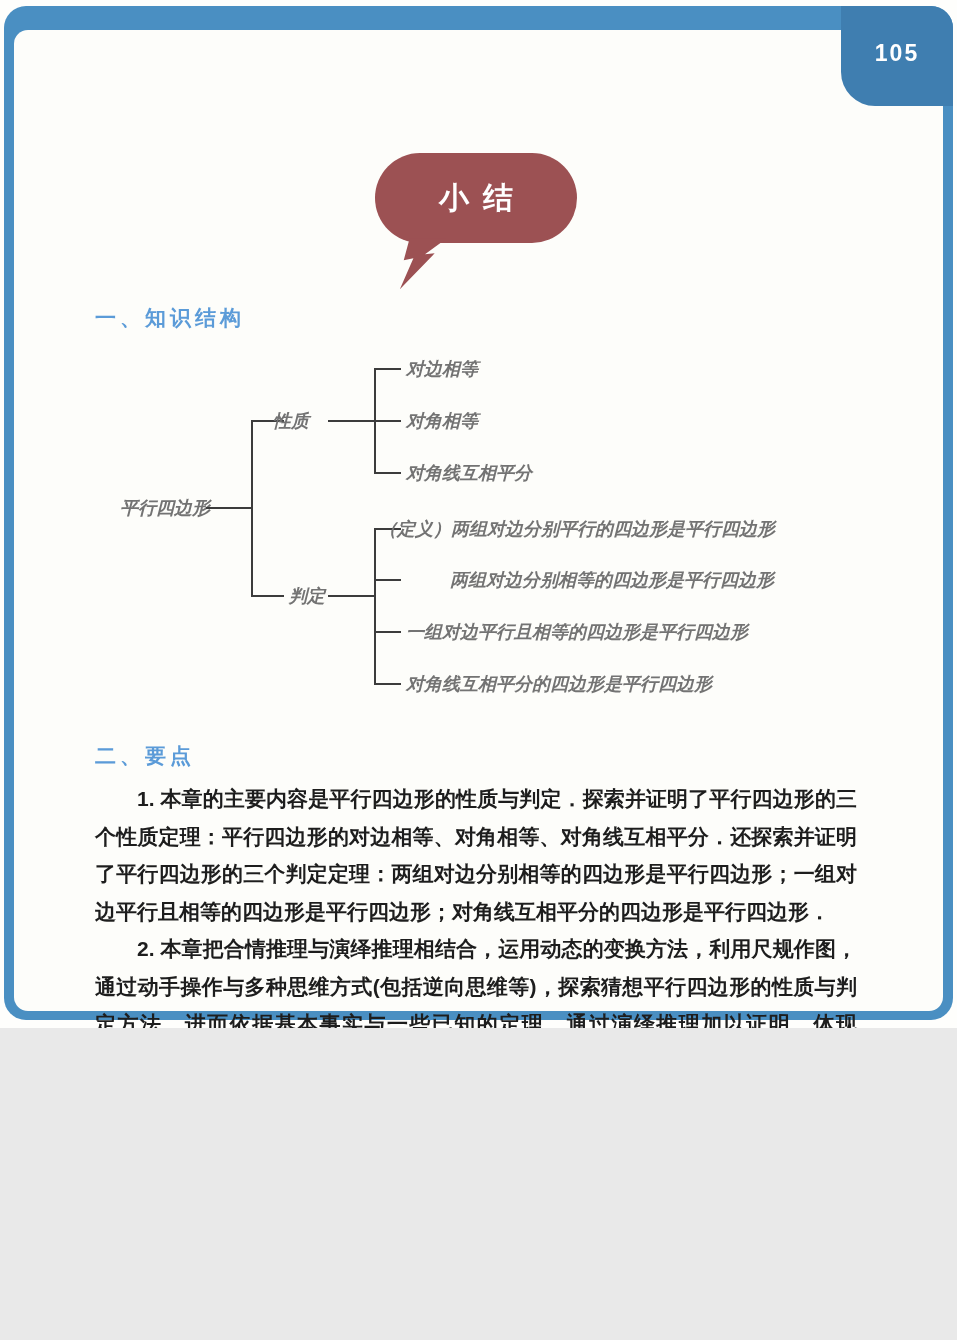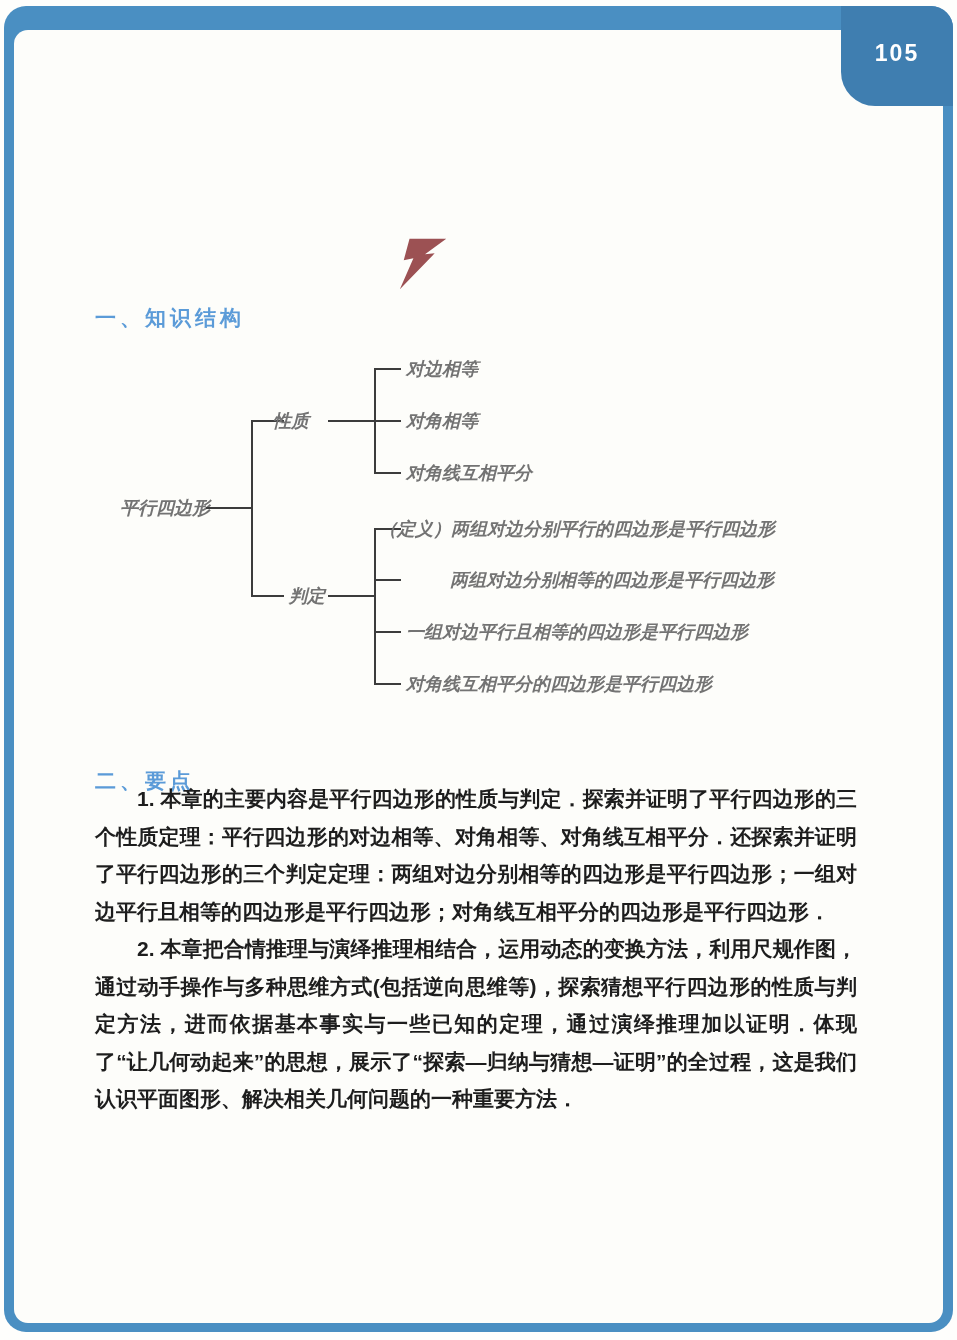--- a/index.html
+++ b/index.html
@@ -1,20 +1,20 @@
 <!DOCTYPE html>
 <html><head>
 <meta charset="utf-8">
 <style>
   * { margin:0; padding:0; box-sizing:border-box; }
   html,body { background:#e9e9e9; }
   body { font-family:"Liberation Sans","DejaVu Sans",sans-serif; }
 
   .page {
-    position:relative; width:957px; height:1340px;
+    position:relative; width:957px; height:1028px;
     background:#fefefc; overflow:hidden; margin:0 auto;
   }
   .frame {
     position:absolute; top:6px; left:4px; right:4px; bottom:8px;
     background:#4a8fc2; border-radius:22px; z-index:0;
   }
   .inner {
     position:absolute; top:30px; left:14px; right:14px; bottom:17px;
     background:#fdfdfa; border-radius:14px; z-index:1;
   }
@@ -38,21 +38,21 @@
     letter-spacing:14px; padding-left:14px;
   }
   .bubble-tail { position:absolute; left:396px; top:238px; width:58px; height:52px; }
 
   
   .sec-title {
     position:absolute; left:95px;
     color:#5b9bd8; font-size:21px; font-weight:bold; letter-spacing:4px;
   }
   .sec-title.t1 { top:304px; }
-  .sec-title.t2 { top:742px;margin-top:25px; }
+  .sec-title.t2 { top:742px; }
 
   
   .node {
     position:absolute; font-size:18px; font-weight:600; color:#737373;
     white-space:nowrap; line-height:24px;font-style:italic;
   }
   .tline { position:absolute; background:#3c3c3c; }
 
   
   .body-text {
@@ -74,20 +74,23 @@
 
   <div class="frame"></div>
   <div class="inner"></div>
 
   <div class="pagenum">
     <span>105</span>
   </div>
 
   <div class="content">
 
+    <div class="bubble">
+      <span class="bubble-label">小结</span>
+    </div>
     <svg class="bubble-tail" viewBox="0 0 60 52">
       <polygon points="14,0 52,0 30,16 40,15 4,52 18,20 8,22" fill="#9c5153"></polygon>
     </svg>
 
     <div class="sec-title t1">一、知识结构</div>
 
     <div>
 
       <div class="node" style="left:120px; top:496px;">平行四边形</div>
 

